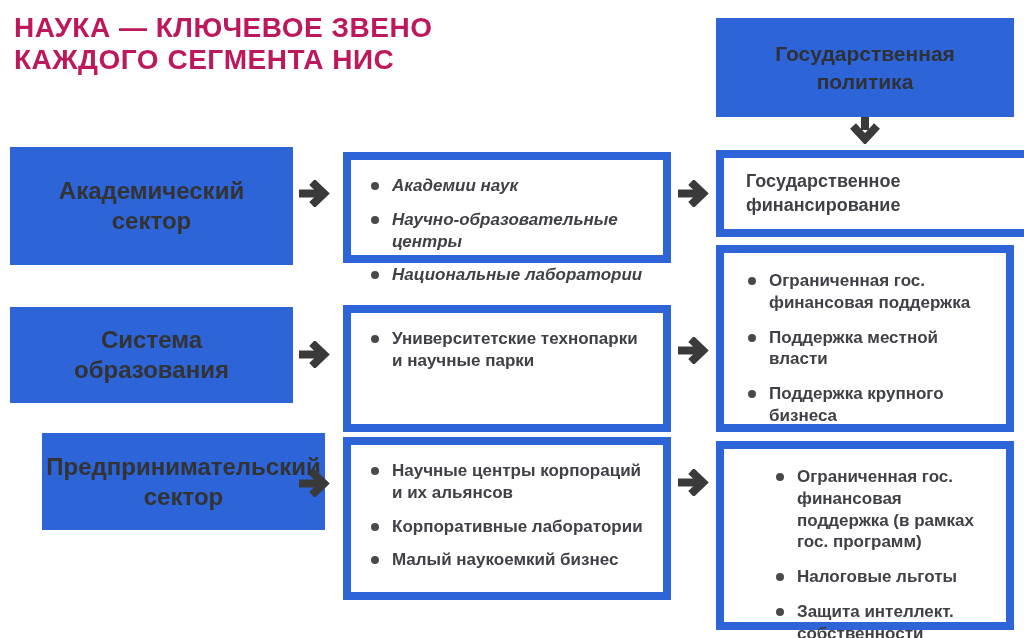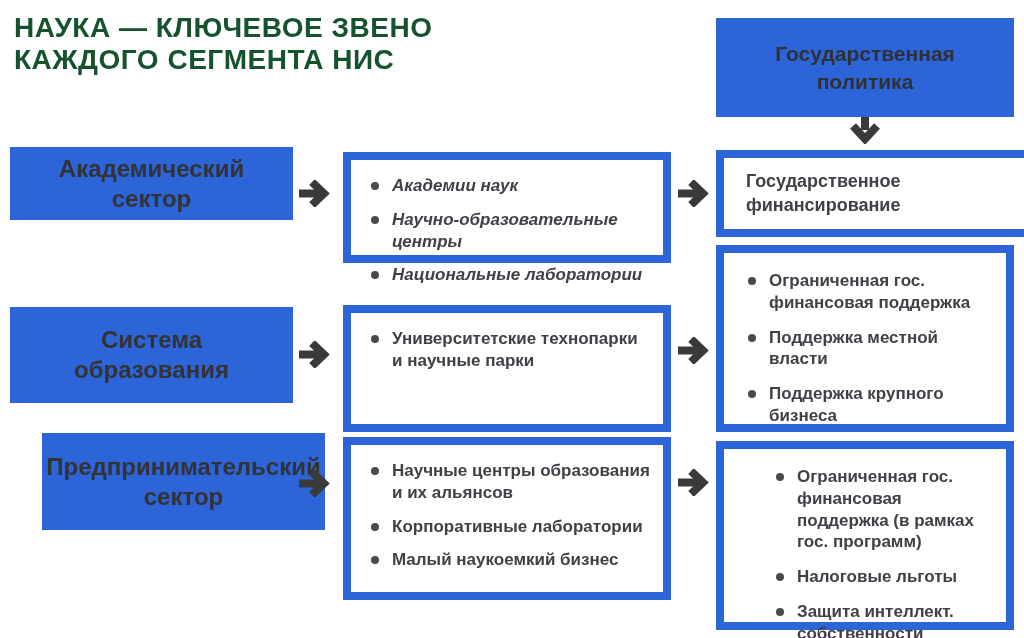--- a/index.html
+++ b/index.html
@@ -14,40 +14,40 @@
     font-family:"Liberation Sans","DejaVu Sans",sans-serif;
     color:var(--dark);
     overflow:hidden;
   }
   .page{position:relative;width:1024px;height:638px;}
 
   
   .title{
     position:absolute;left:14px;top:12px;
     font-size:28px;font-weight:800;line-height:1.15;
-    letter-spacing:0.5px;color:#14532d;text-transform:uppercase;
+    letter-spacing:0.5px;color:#be185d;text-transform:uppercase;
   }
 
   
   .fill-box{
     position:absolute;background:var(--blue);
     display:flex;align-items:center;justify-content:center;
     text-align:center;color:#2f3136;
   }
   .policy-box{
     left:716px;top:18px;width:298px;height:99px;
     font-size:21px;font-weight:600;line-height:1.3;
     padding:0 48px;
   }
   .sector-box{
     left:10px;width:283px;
     font-size:24px;font-weight:600;line-height:1.25;
     color:#333333;padding:0 30px;
   }
-  .sector-1{top:147px;height:73px;}
+  .sector-1{top:147px;height:118px;}
   .sector-2{top:307px;height:96px;}
   .sector-3{top:433px;height:97px;margin-left:32px;}
 
   
   .outline-box{
     position:absolute;border:8px solid var(--blue);
     background:transparent;
   }
   .mid-1{left:343px;top:152px;width:328px;height:111px;font-style:italic;}
   .mid-2{left:343px;top:305px;width:328px;height:127px;}
@@ -153,21 +153,21 @@
 
   <div class="fill-box sector-box sector-3">Предпринимательский сектор</div>
   <div class="arrow ar-3">
     <svg width="37" height="27" viewBox="0 0 37 27">
       <path d="M0 13.5 H19" stroke="currentColor" stroke-width="8" fill="none"></path>
       <path d="M13 2 L25 13.5 L13 25" stroke="currentColor" stroke-width="8" fill="none"></path>
     </svg>
   </div>
   <div class="outline-box mid-3">
     <ul class="bullets">
-        <li>Научные центры образования и их альянсов</li>
+        <li>Научные центры корпораций и их альянсов</li>
         <li>Корпоративные лаборатории</li>
         <li>Малый наукоемкий бизнес</li>
       </ul>
   </div>
   <div class="arrow ar-m3">
     <svg width="37" height="27" viewBox="0 0 37 27">
       <path d="M0 13.5 H19" stroke="currentColor" stroke-width="8" fill="none"></path>
       <path d="M13 2 L25 13.5 L13 25" stroke="currentColor" stroke-width="8" fill="none"></path>
     </svg>
   </div>

